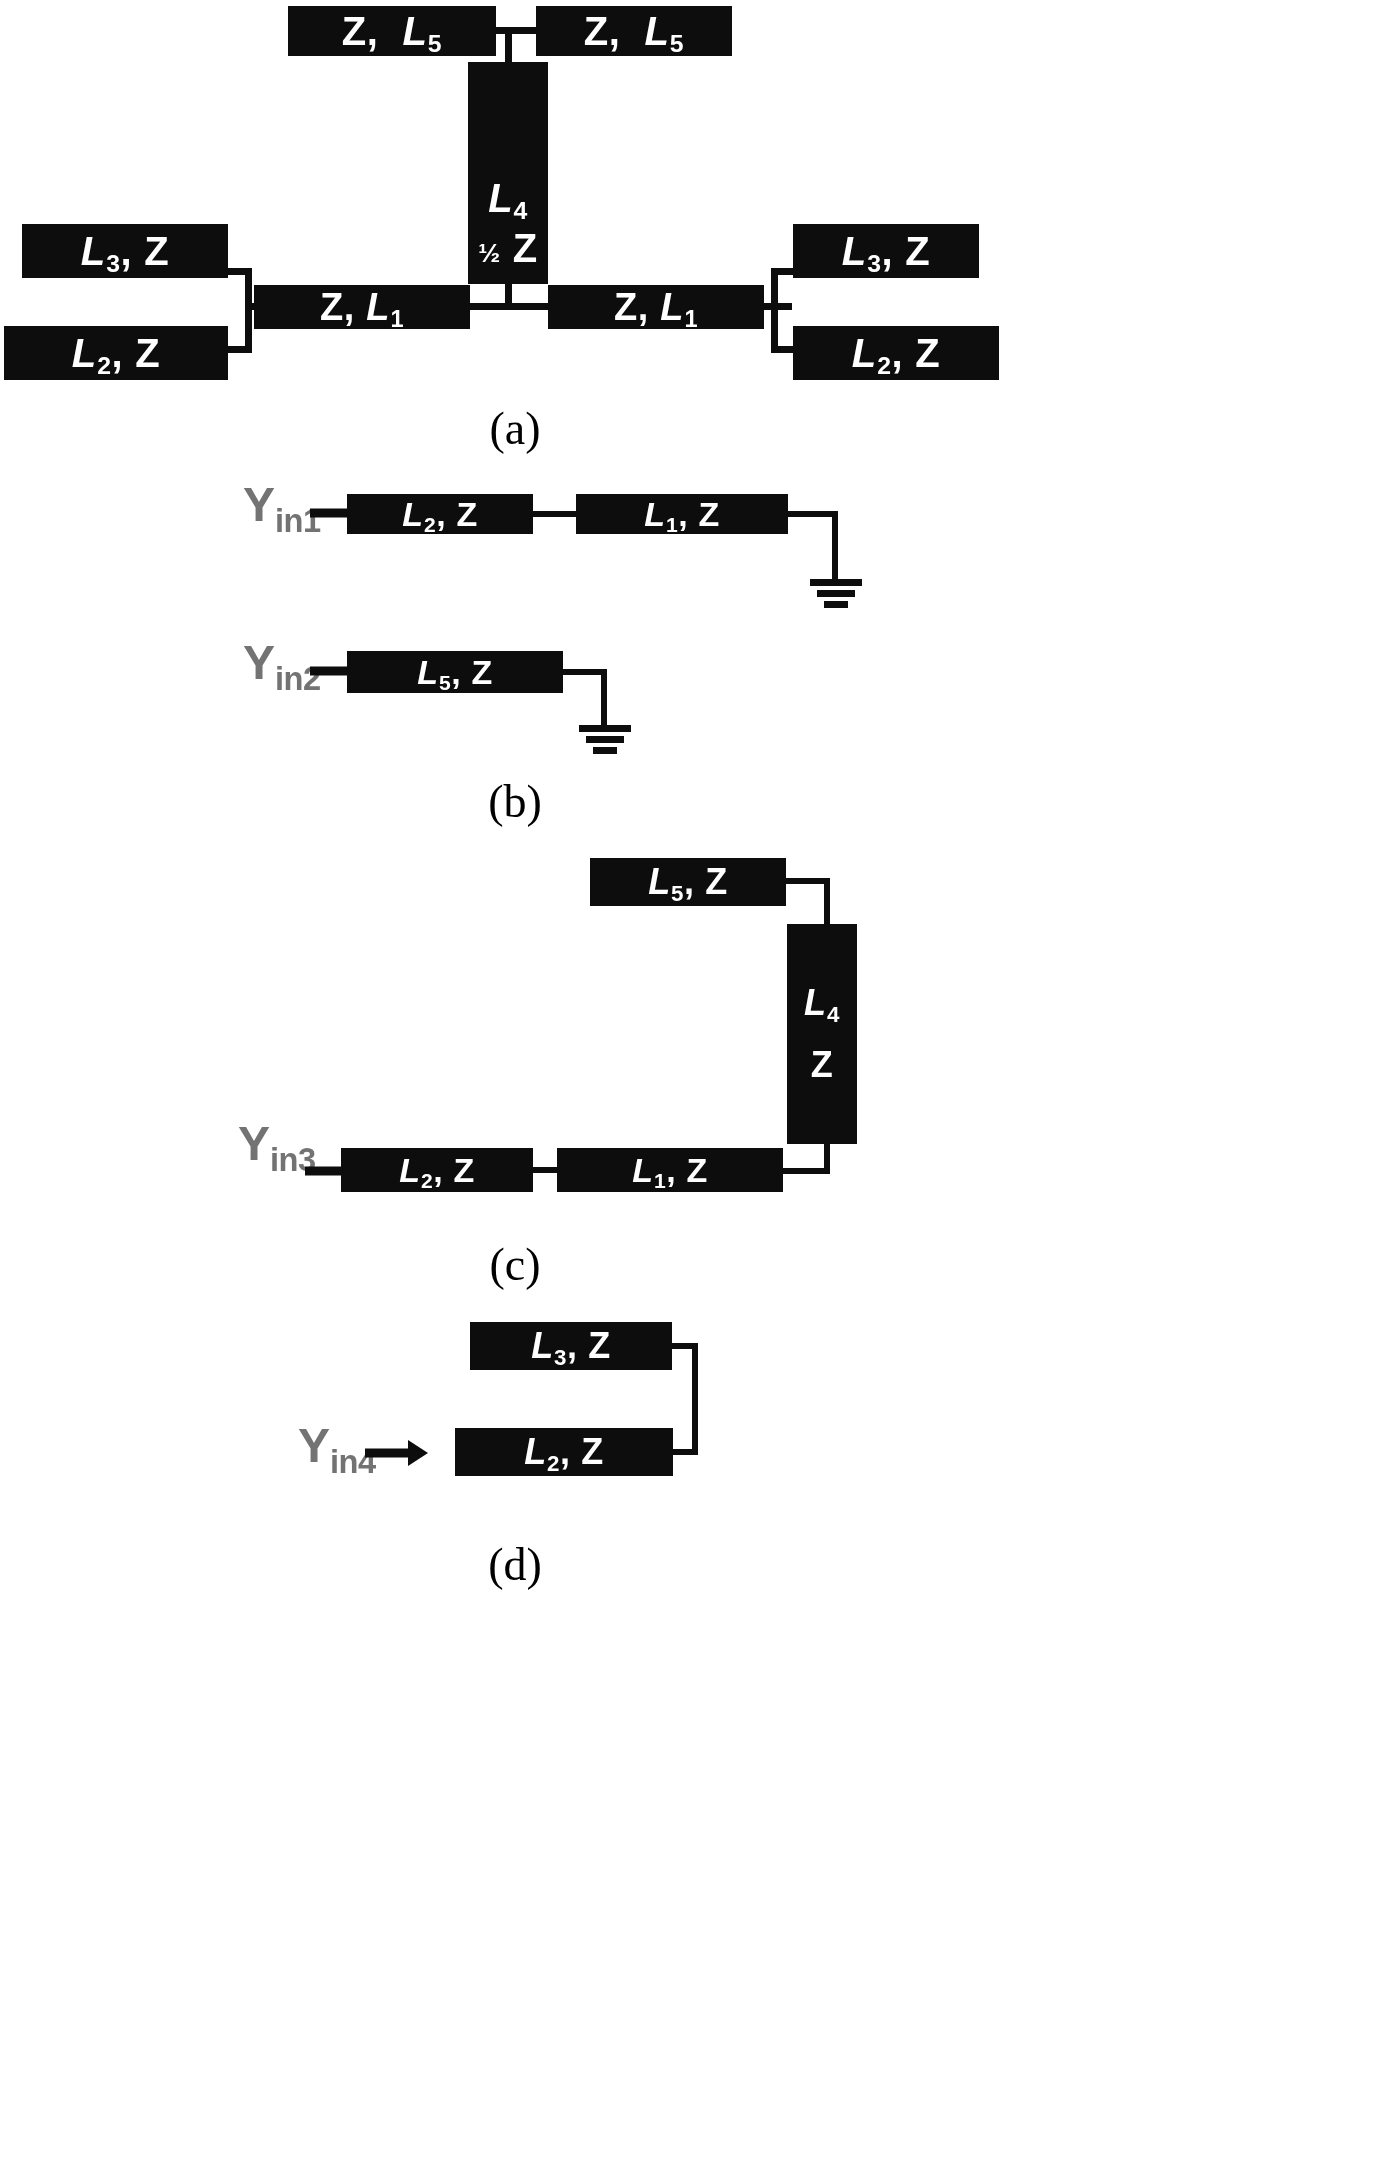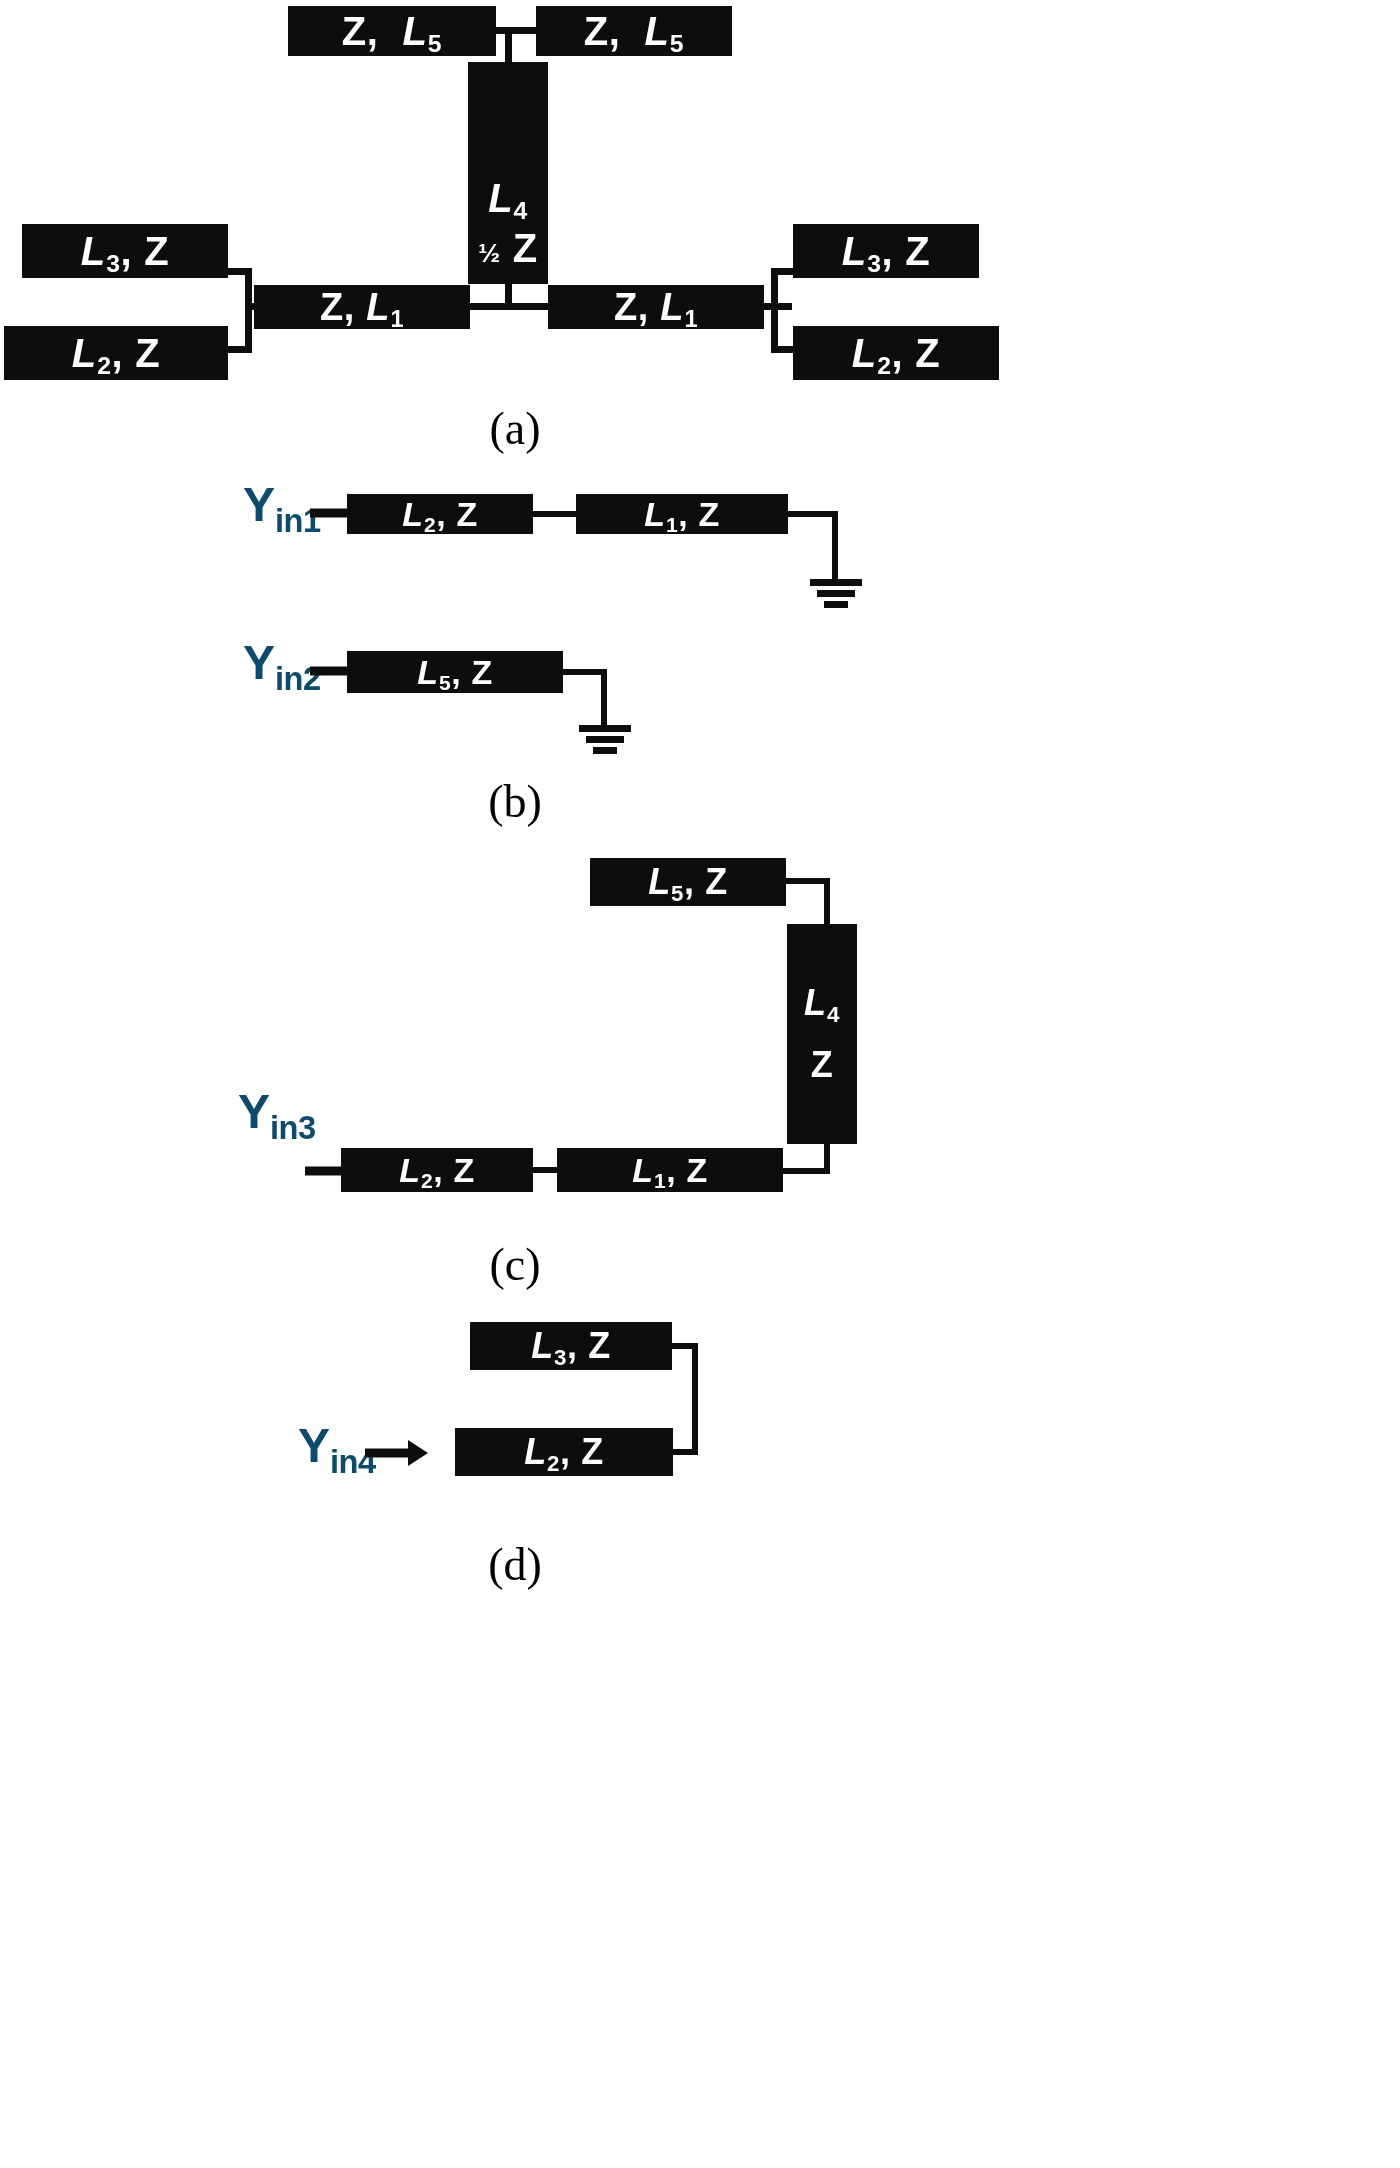--- a/index.html
+++ b/index.html
@@ -98,21 +98,21 @@
     border-left: 23px solid #0d0d0d;
   }
 
   
   .ylabel {
     position: absolute;
     font-family: "Liberation Sans", sans-serif;
     font-weight: bold;
     font-size: 48px;
     line-height: 1;
-    color: #0c4a6e;
+    color: #737373;
     white-space: nowrap;
   }
   .ylabel .ysub {
     font-size: 0.68em;
     font-weight: bold;
     position: relative;
     top: 0.34em;
     letter-spacing: -0.5px;
   }
 
@@ -324,21 +324,21 @@
         <span class="sub">4</span>
       </div>
     <div class="row">
         <span>Z</span>
       </div>
   </div>
 
   <div class="wire" style="left:824px; top:1140px; width:6px; height:34px;"></div>
   <div class="wire" style="left:782px; top:1168px; width:48px; height:6px;"></div>
 
-  <div class="ylabel" style="left:238px; top:1088px;">
+  <div class="ylabel" style="left:238px; top:1120px;">
     <span>Y</span><span class="ysub">in3</span>
   </div>
   <div class="arrow" style="left:305px; top:1156px; width:70px; height:30px;">
     <div class="shaft" style="width:42px;"></div>
     <div class="head" style="left:40px; border-left-width:19px; border-top-width:13px; border-bottom-width:13px;"></div>
   </div>
 
   <div class="tl" style="left:341px; top:1148px; width:192px; height:44px; font-size:34px;">
     <span class="lbl">
         <span class="it">L</span>

